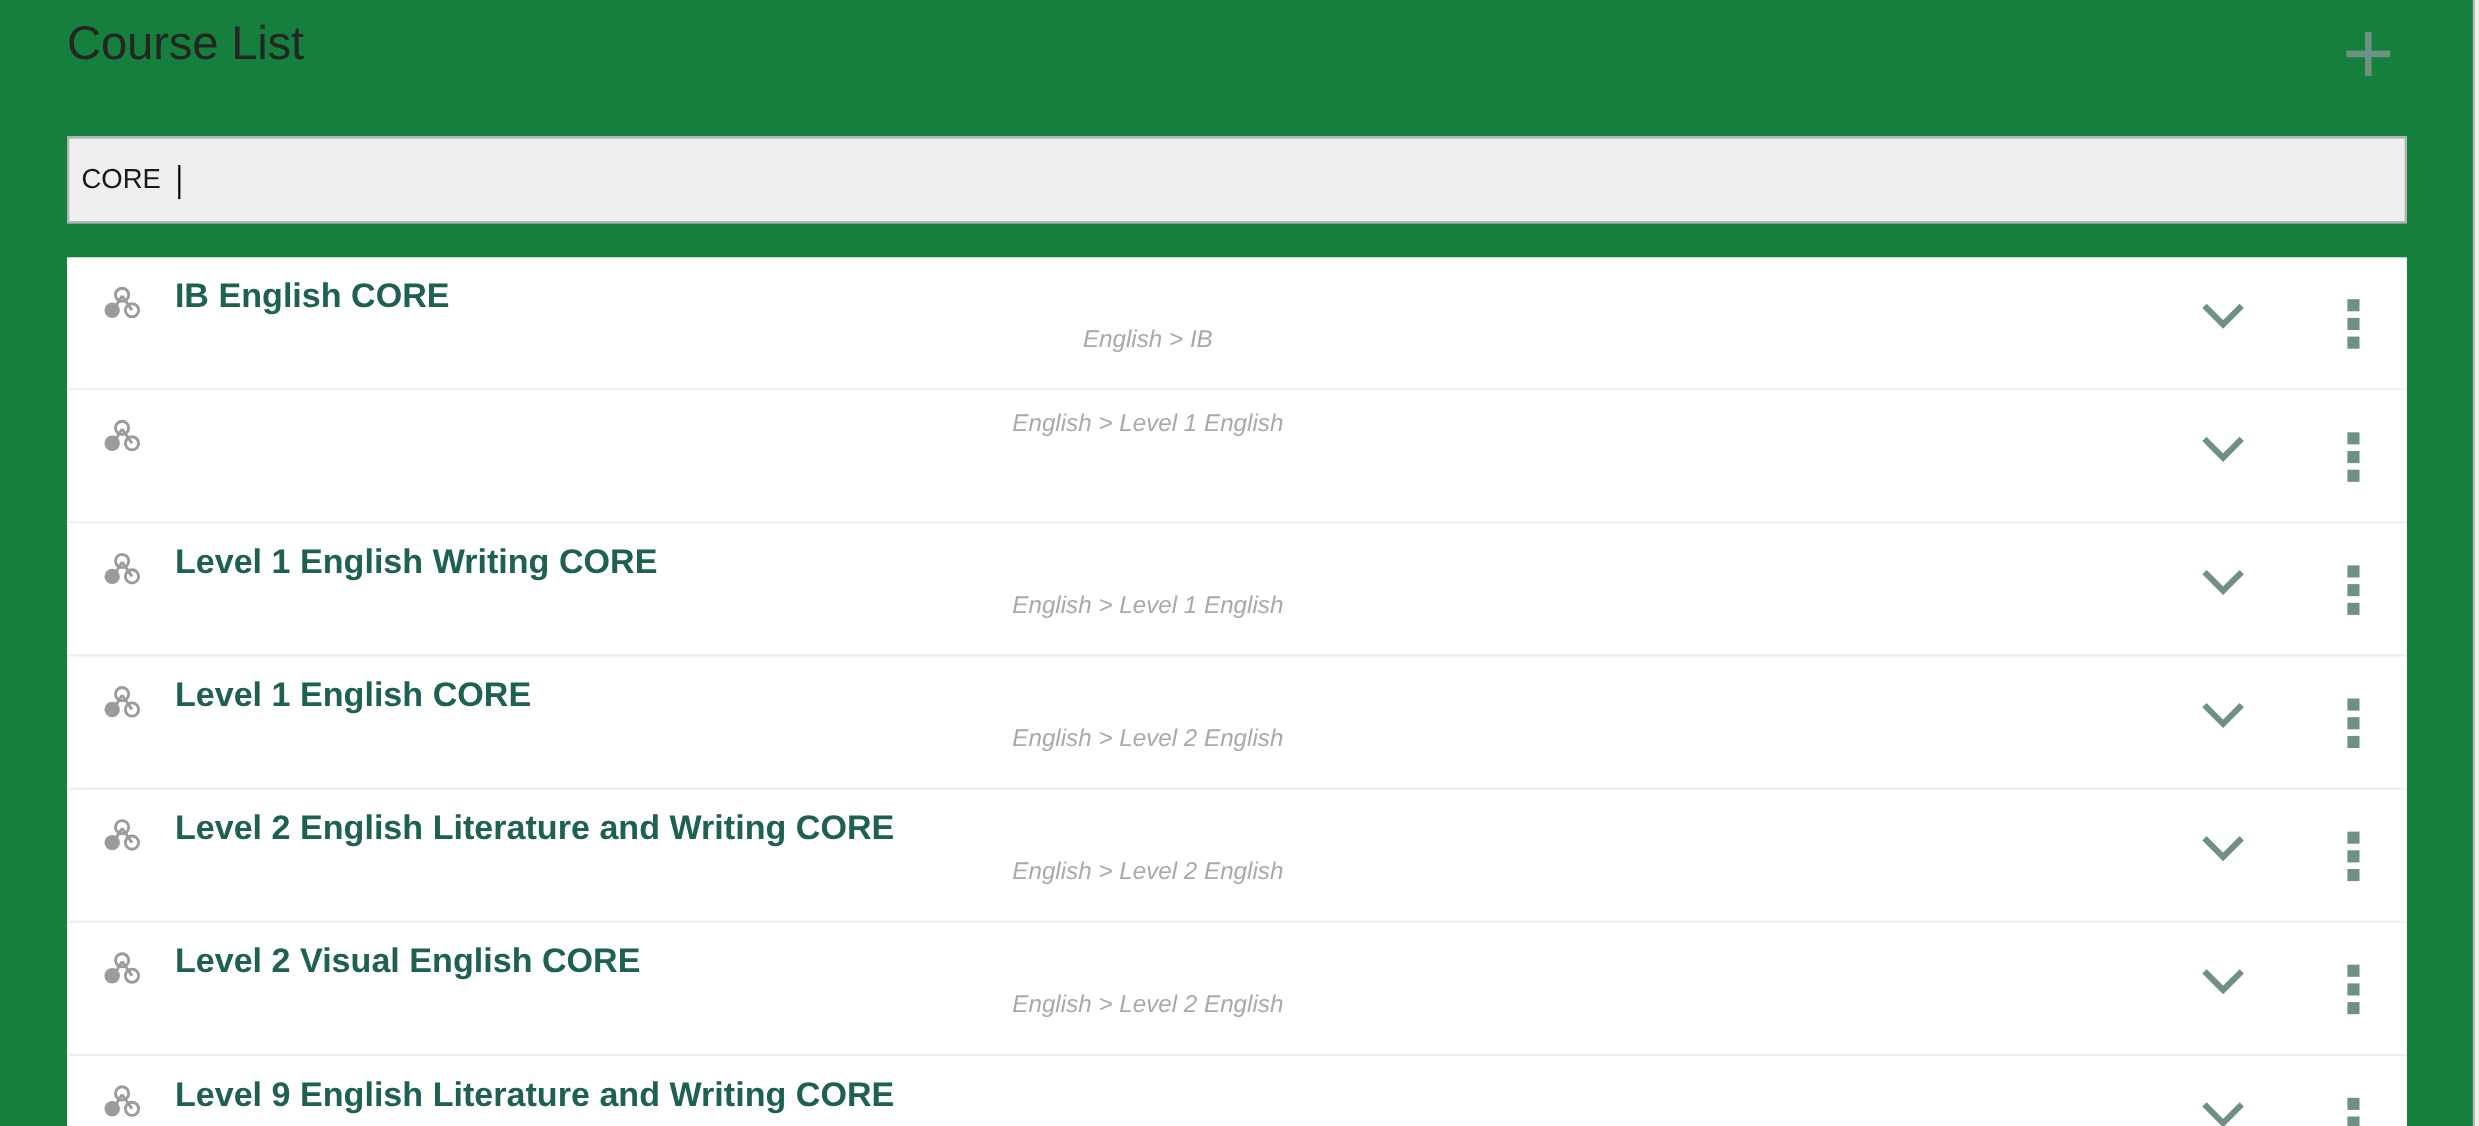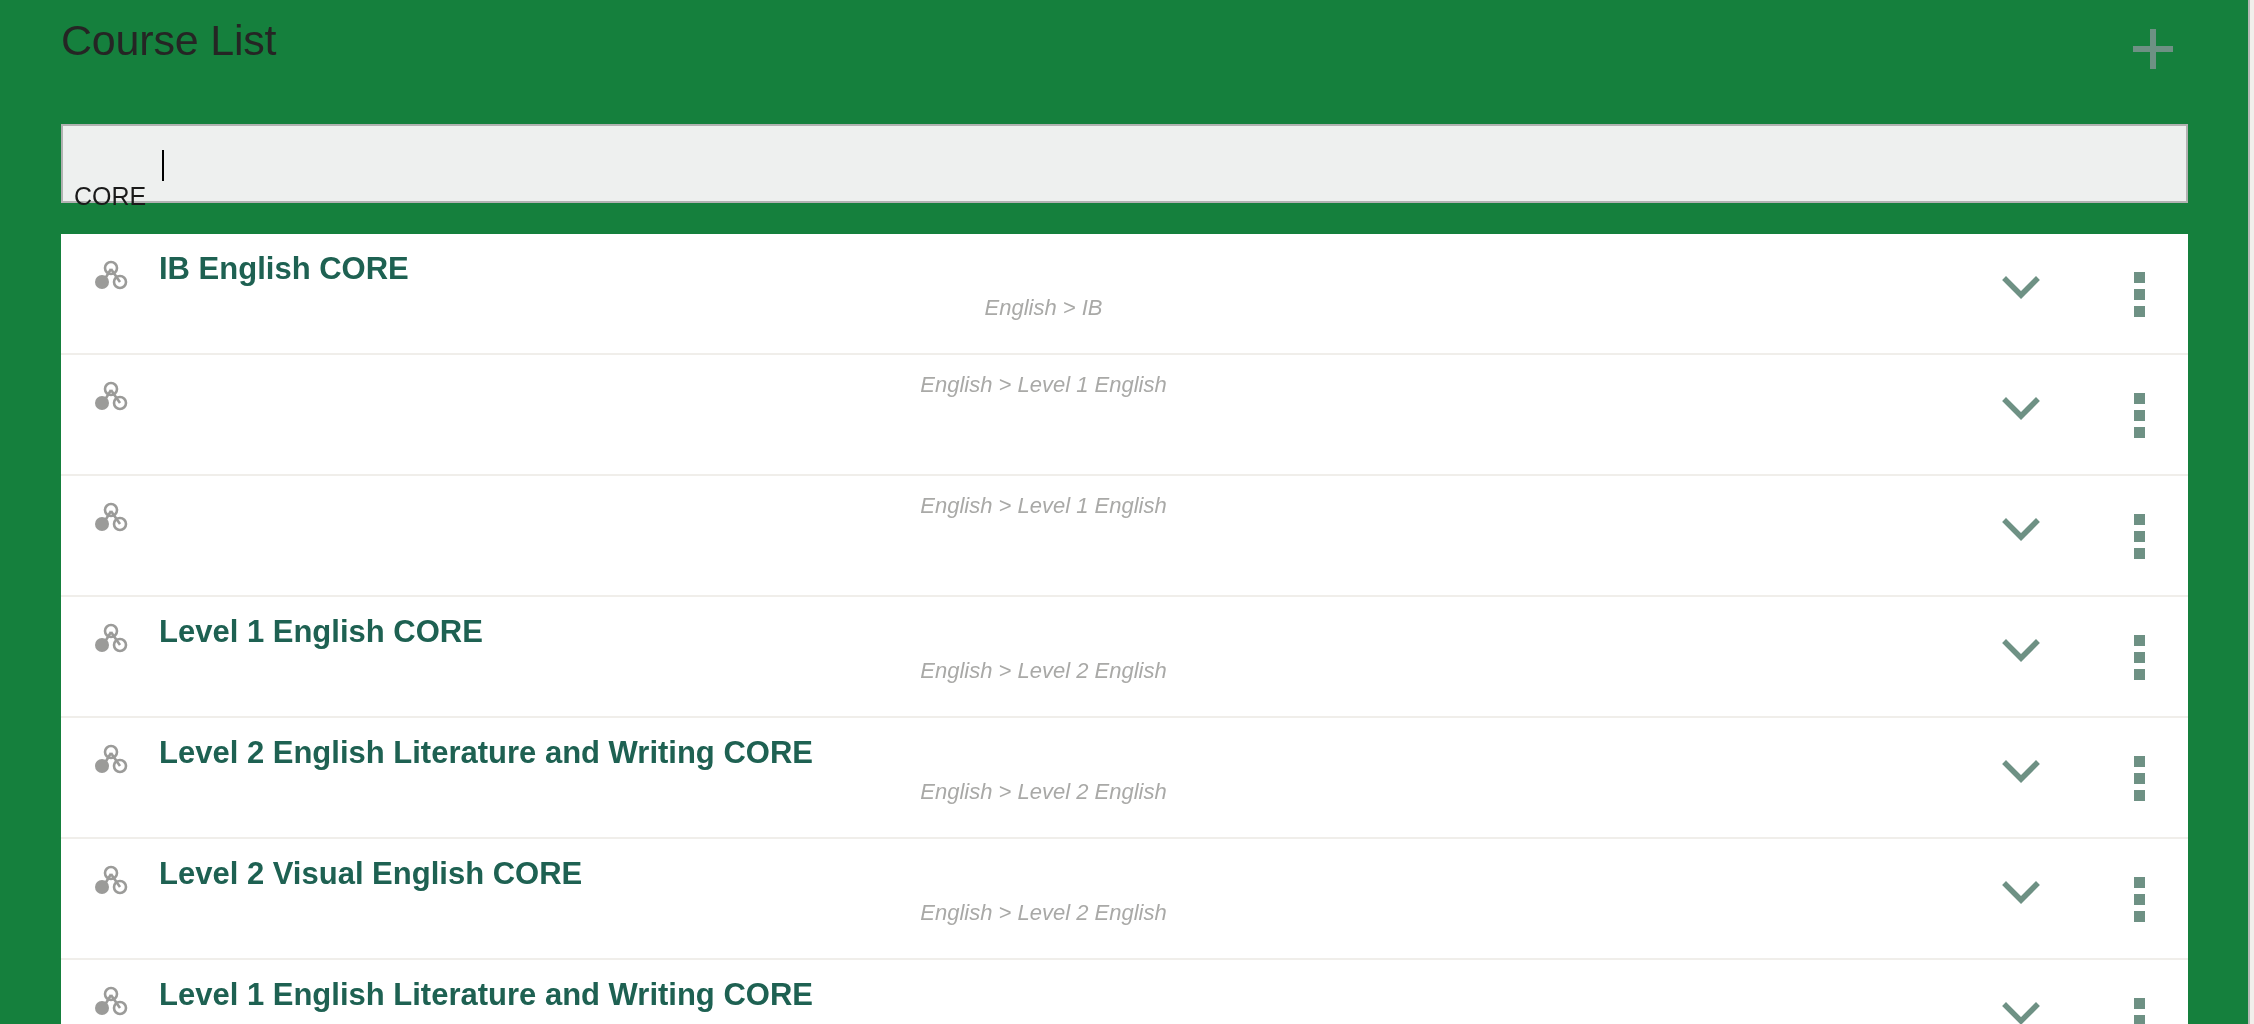--- a/index.html
+++ b/index.html
@@ -92,21 +92,20 @@
     height: 100%;
     box-sizing: border-box;
     padding: 0 12px 0 11px;
     border: 0;
     outline: none;
     background: transparent;
     font-family: "Liberation Sans", sans-serif;
     font-size: 25px;
     color: #1a1a1a;
     caret-color: #000;
-    margin-top: 33px;
   }
   .caret {
     position: absolute;
     left: 99px;
     top: 24px;
     width: 2px;
     height: 31px;
     background: #000;
   }
 
@@ -296,20 +295,21 @@
       <svg width="40" height="40" viewBox="0 0 40 40" xmlns="http://www.w3.org/2000/svg">
         <line x1="12" y1="26" x2="20" y2="13" stroke="#9b9b99" stroke-width="2.6"></line>
         <line x1="20" y1="13" x2="29" y2="26" stroke="#9b9b99" stroke-width="2.6"></line>
         <circle cx="11" cy="26" r="7" fill="#9b9b99"></circle>
         <circle cx="20" cy="12" r="6" fill="none" stroke="#9b9b99" stroke-width="2.6"></circle>
         <circle cx="29" cy="26" r="6" fill="none" stroke="#9b9b99" stroke-width="2.6"></circle>
       </svg>
     </span>
 
     <div class="row-text">
+      <div class="course-title">Level 1 English Writing CORE</div>
       <div class="course-breadcrumb">English &gt; Level 1 English</div>
     </div>
 
     <span class="row-chevron">
       <svg width="40" height="28" viewBox="0 0 40 28" xmlns="http://www.w3.org/2000/svg">
         <polyline points="5,6 20,21 35,6" fill="none" stroke="#6e9184" stroke-width="5.5" stroke-linecap="square" stroke-linejoin="miter"></polyline>
       </svg>
     </span>
 
     <span class="row-kebab">
@@ -407,21 +407,21 @@
       <svg width="40" height="40" viewBox="0 0 40 40" xmlns="http://www.w3.org/2000/svg">
         <line x1="12" y1="26" x2="20" y2="13" stroke="#9b9b99" stroke-width="2.6"></line>
         <line x1="20" y1="13" x2="29" y2="26" stroke="#9b9b99" stroke-width="2.6"></line>
         <circle cx="11" cy="26" r="7" fill="#9b9b99"></circle>
         <circle cx="20" cy="12" r="6" fill="none" stroke="#9b9b99" stroke-width="2.6"></circle>
         <circle cx="29" cy="26" r="6" fill="none" stroke="#9b9b99" stroke-width="2.6"></circle>
       </svg>
     </span>
 
     <div class="row-text">
-      <div class="course-title">Level 1 English Literature and Writing CORE</div>
+      <div class="course-title">Level 9 English Literature and Writing CORE</div>
       <div class="course-breadcrumb"></div>
     </div>
 
     <span class="row-chevron">
       <svg width="40" height="28" viewBox="0 0 40 28" xmlns="http://www.w3.org/2000/svg">
         <polyline points="5,6 20,21 35,6" fill="none" stroke="#6e9184" stroke-width="5.5" stroke-linecap="square" stroke-linejoin="miter"></polyline>
       </svg>
     </span>
 
     <span class="row-kebab">

